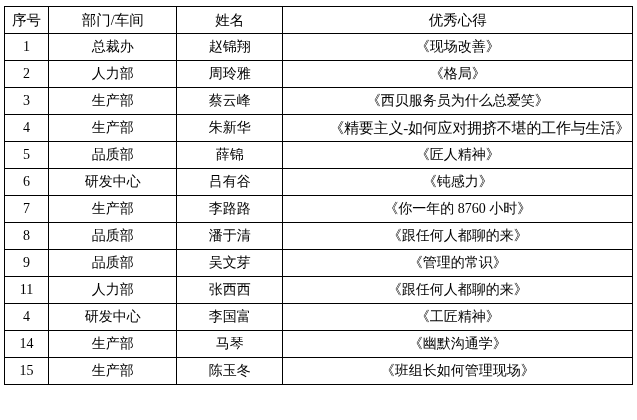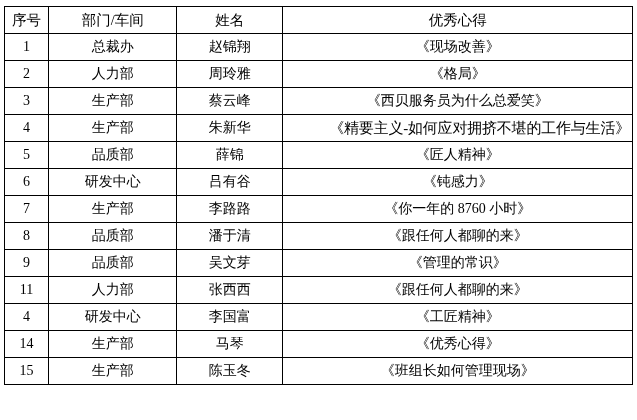--- a/index.html
+++ b/index.html
@@ -138,21 +138,21 @@
       <tr>
         <td>4</td>
         <td>研发中心</td>
         <td>李国富</td>
         <td class="note-cell">《工匠精神》</td>
       </tr>
       <tr>
         <td>14</td>
         <td>生产部</td>
         <td>马琴</td>
-        <td class="note-cell">《优秀心得》</td>
+        <td class="note-cell">《幽默沟通学》</td>
       </tr>
       <tr>
         <td>15</td>
         <td>生产部</td>
         <td>陈玉冬</td>
         <td class="note-cell">《班组长如何管理现场》</td>
       </tr>
     </tbody>
   </table>
 </div>

